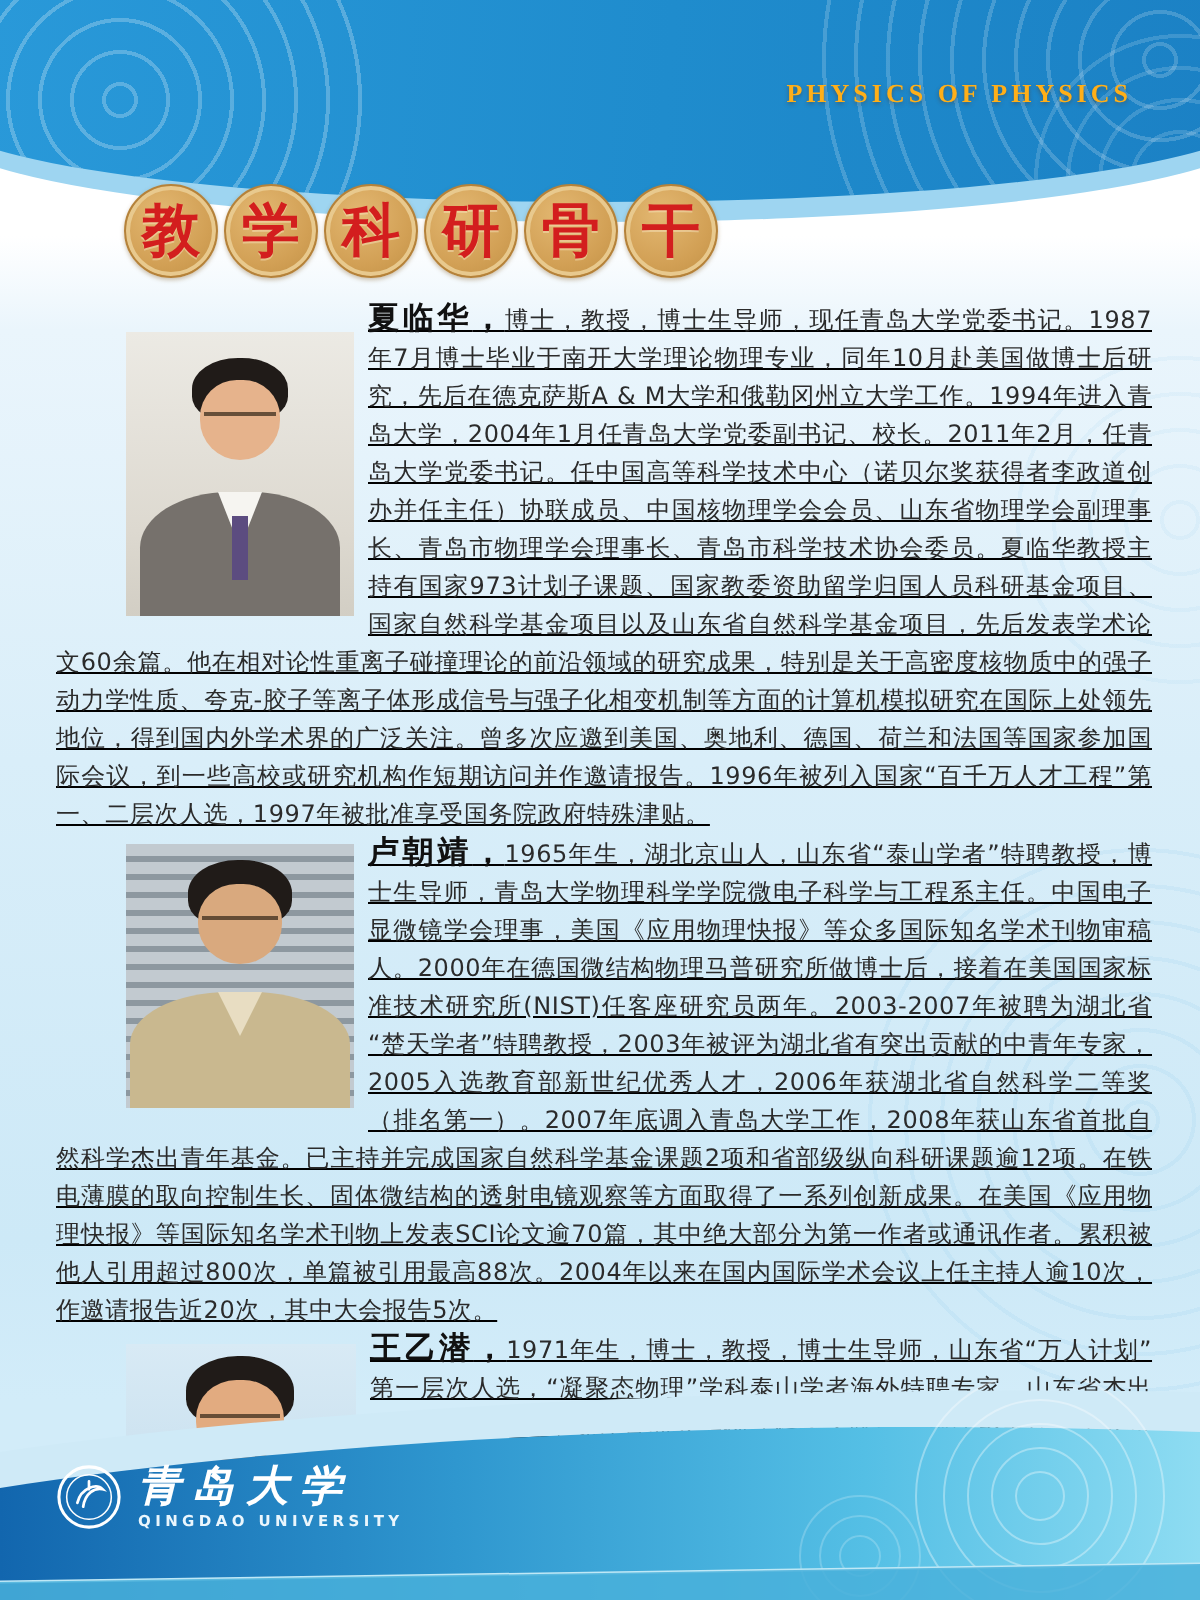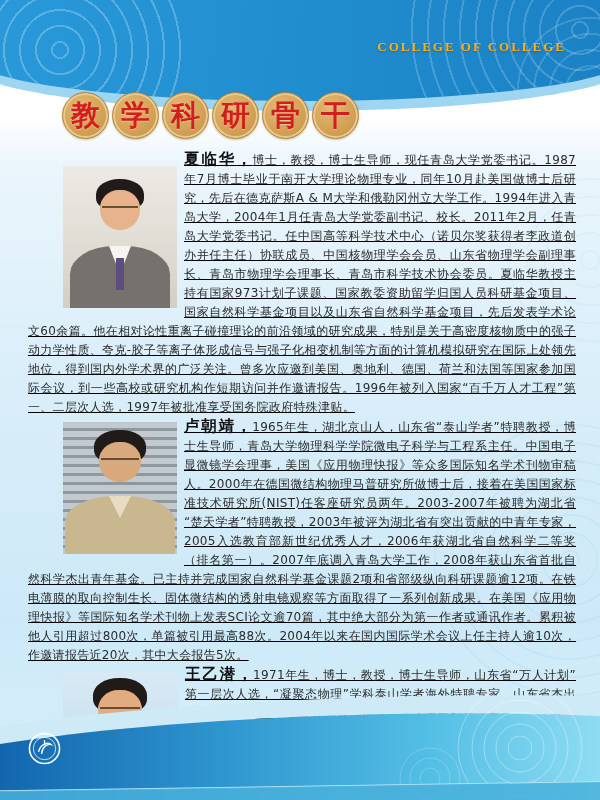--- a/index.html
+++ b/index.html
@@ -92,21 +92,21 @@
 <div class="poster">
 
   <div class="header">
     <div class="header-light"></div>
     <div class="header-blue">
       <div class="ripple r-hl"></div>
       <div class="ripple r-hr"></div>
       <div class="ripple r-hr2"></div>
     </div>
     <div class="header-titles">
-      <div class="title-en">COLLEGE OF COLLEGE</div>
+      <div class="title-en">PHYSICS OF PHYSICS</div>
     </div>
   </div>
 
   <div class="badges">
     <div class="badge">
         <span>教</span>
       </div>
     <div class="badge">
         <span>学</span>
       </div>
@@ -189,16 +189,20 @@
       </g>
       <path d="M0,101 L600,92" stroke="#bfe8f6" stroke-width="1.5" fill="none"></path>
       <path d="M0,101 L600,92 L600,110 L0,110 Z" fill="#49b0db" opacity="0.85"></path>
     </svg>
     <div class="logo">
       <svg class="seal" viewBox="0 0 34 34">
         <circle cx="17" cy="17" r="15.5" fill="none" stroke="#ffffff" stroke-width="1.6"></circle>
         <circle cx="17" cy="17" r="11.5" fill="none" stroke="#ffffff" stroke-width="0.8"></circle>
         <path d="M11,20 C13,12 21,10 24,13 C20,12 15,15 14,22 M17,9 L17,13" fill="none" stroke="#ffffff" stroke-width="1.4" stroke-linecap="round"></path>
       </svg>
+      <div class="logo-text">
+        <div class="u-cn">青岛大学</div>
+        <div class="u-en">QINGDAO UNIVERSITY</div>
+      </div>
     </div>
   </div>
 
 </div>
 
 </body></html>

